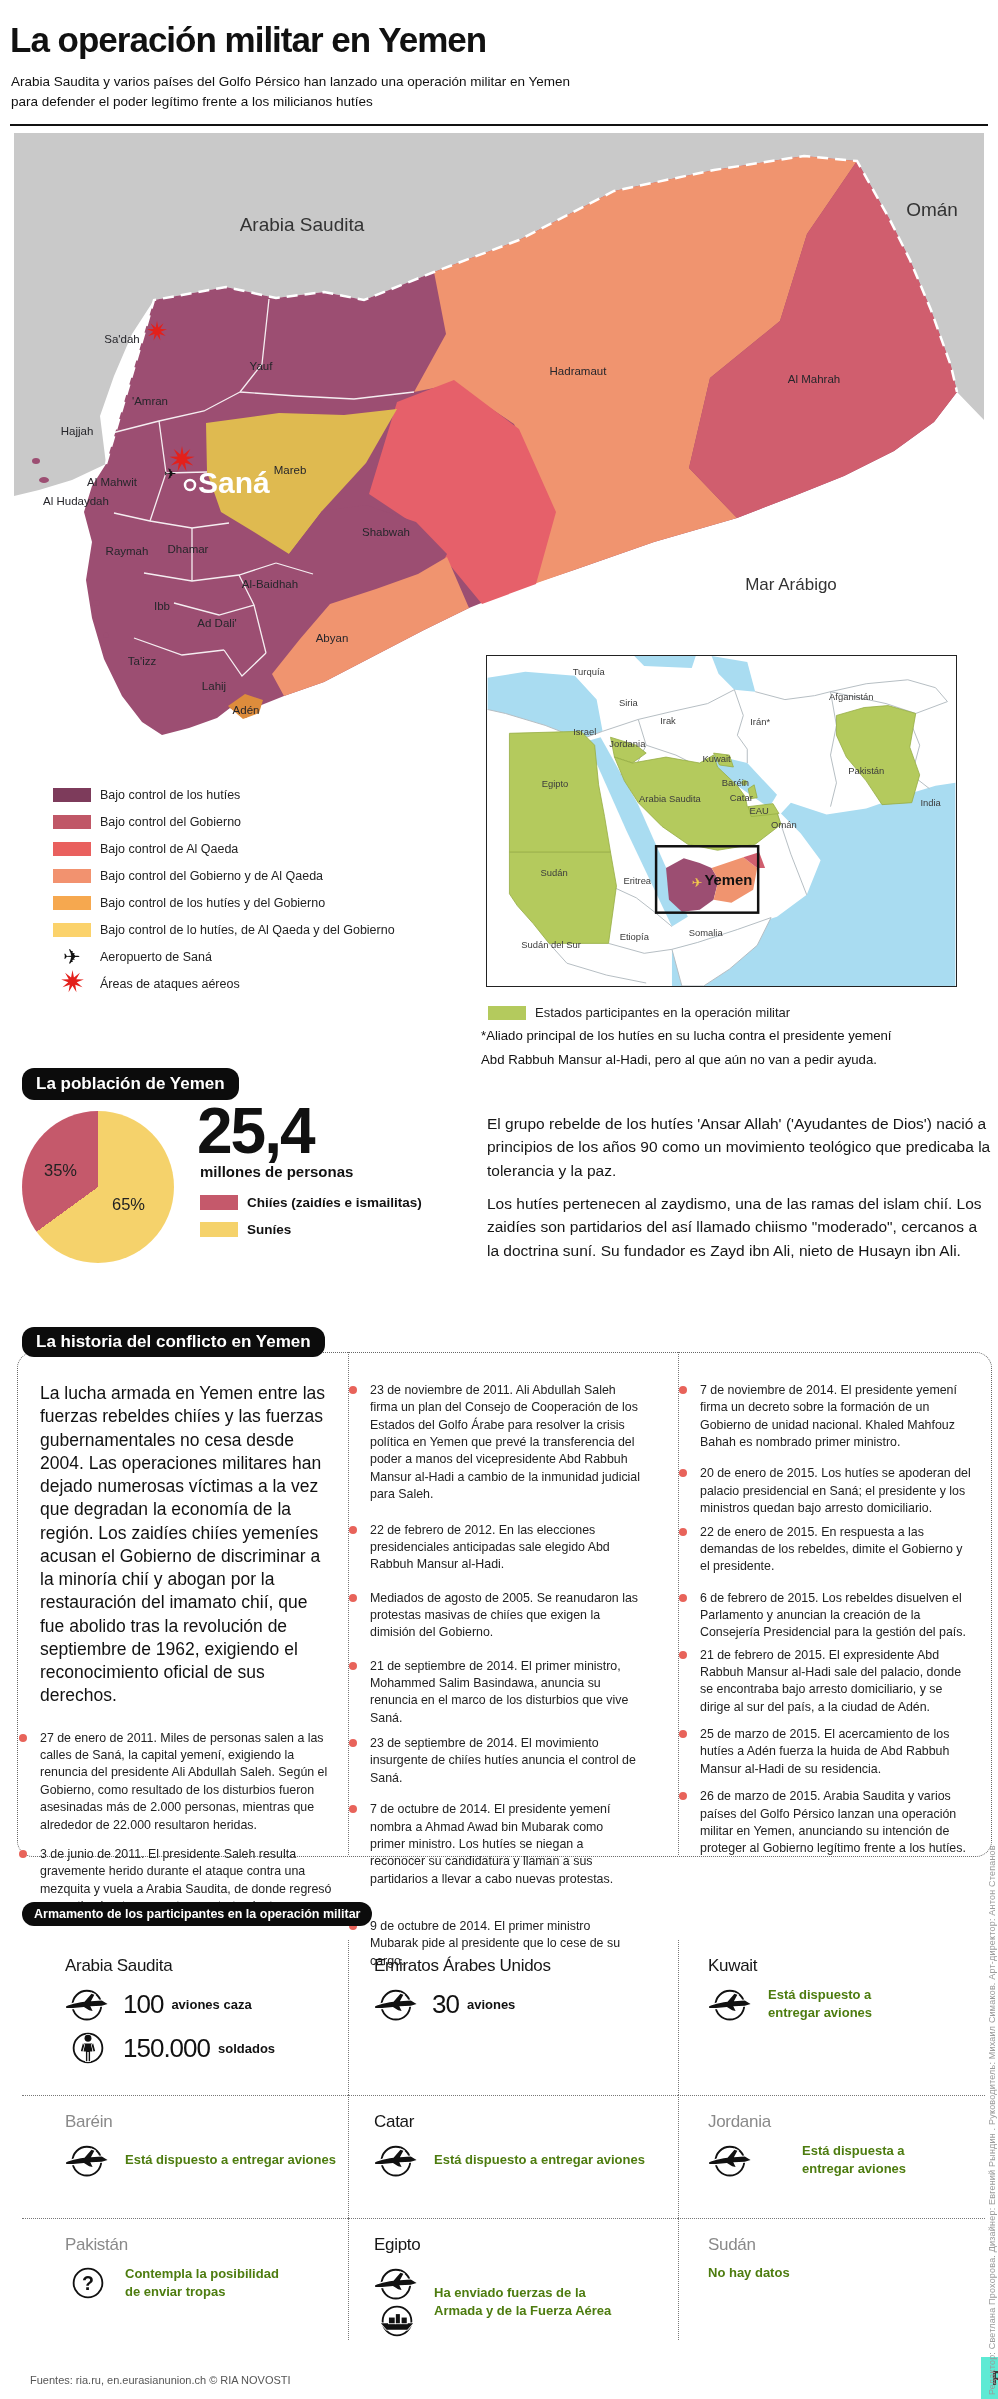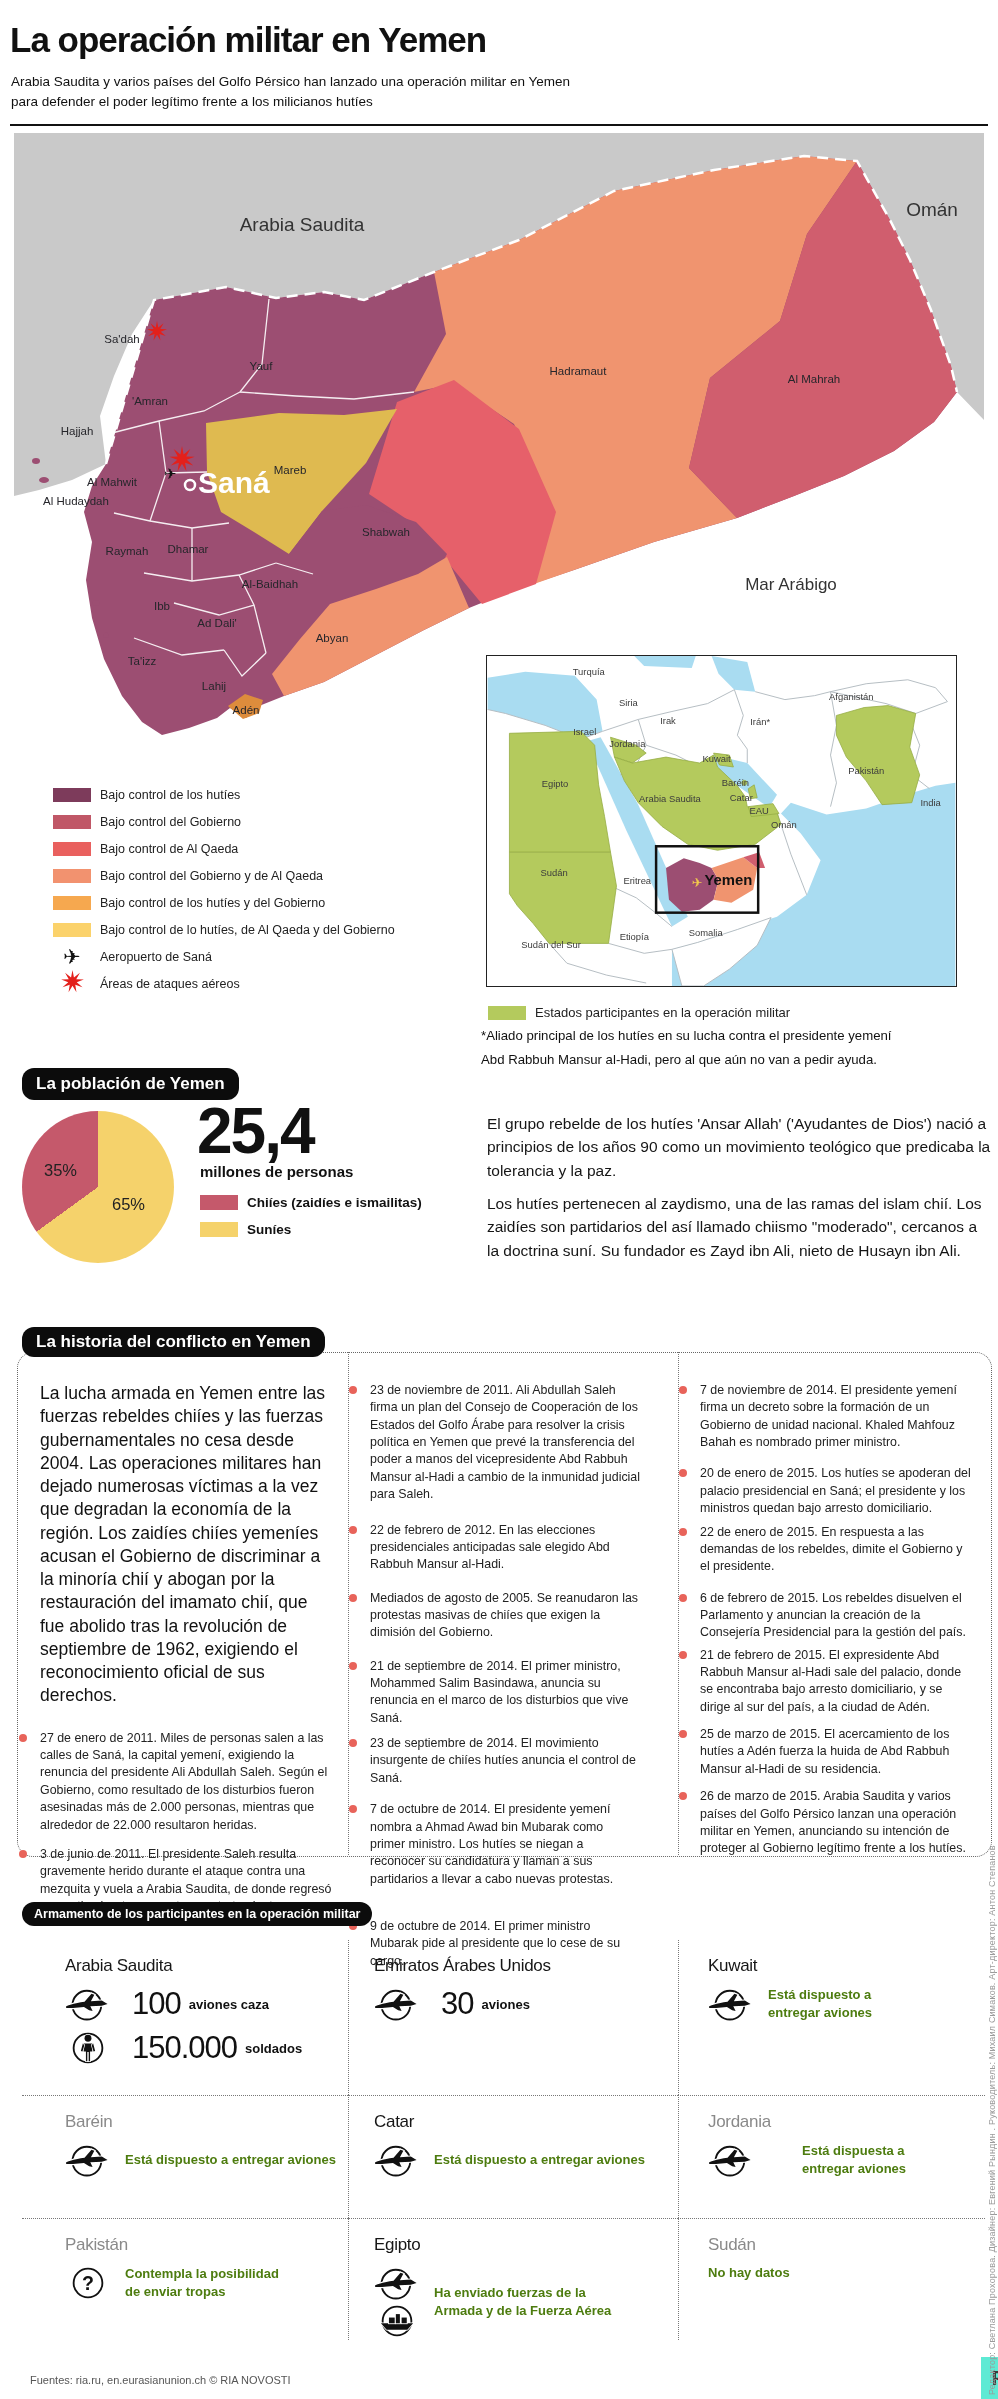--- a/index.html
+++ b/index.html
@@ -49,21 +49,21 @@
   .arm-grid{left:22px;top:1940px;width:963px;display:grid;grid-template-columns:326px 330px 307px;grid-template-rows:155px 123px 122px;}
   .cell{padding-top:16px;box-sizing:border-box;}
   .cell.c1{padding-left:43px;}
   .cell.c2{border-left:1.5px dotted #777;padding-left:25px;}
   .cell.c3{border-left:1.5px dotted #777;padding-left:29px;}
   .cell.r2,.cell.r3{border-top:1.5px dotted #777;}
   .cname{font-size:17px;color:#161616;letter-spacing:-0.3px;margin-bottom:9px;}
   .cname.muted{color:#8a8a8a;}
   .arow{display:flex;align-items:center;margin-bottom:6px;}
   .aicon{width:46px;height:38px;flex:none;}
-  .aval{font-size:31px;letter-spacing:-1px;color:#111;margin-left:21px;}
+  .aval{font-size:26px;letter-spacing:-1px;color:#111;margin-left:12px;}
   .asm{font-size:13px;font-weight:bold;margin-left:8px;color:#111;}
   .atx{font-size:13px;font-weight:bold;color:#4d7c0f;line-height:1.35;margin-left:14px;}
   
   .sources{left:30px;top:2374px;font-size:11px;color:#555;}
   .rt{left:981px;top:2357px;width:46px;height:42px;background:#5eead4;display:flex;align-items:center;justify-content:center;
       font-size:20px;font-weight:bold;color:#3a3a3a;letter-spacing:-1px;}
   .credits{right:1px;top:1840px;height:555px;writing-mode:vertical-rl;transform:rotate(180deg);
            font-size:9px;color:#9a9a9a;letter-spacing:0.2px;}
 </style>
 </head>

